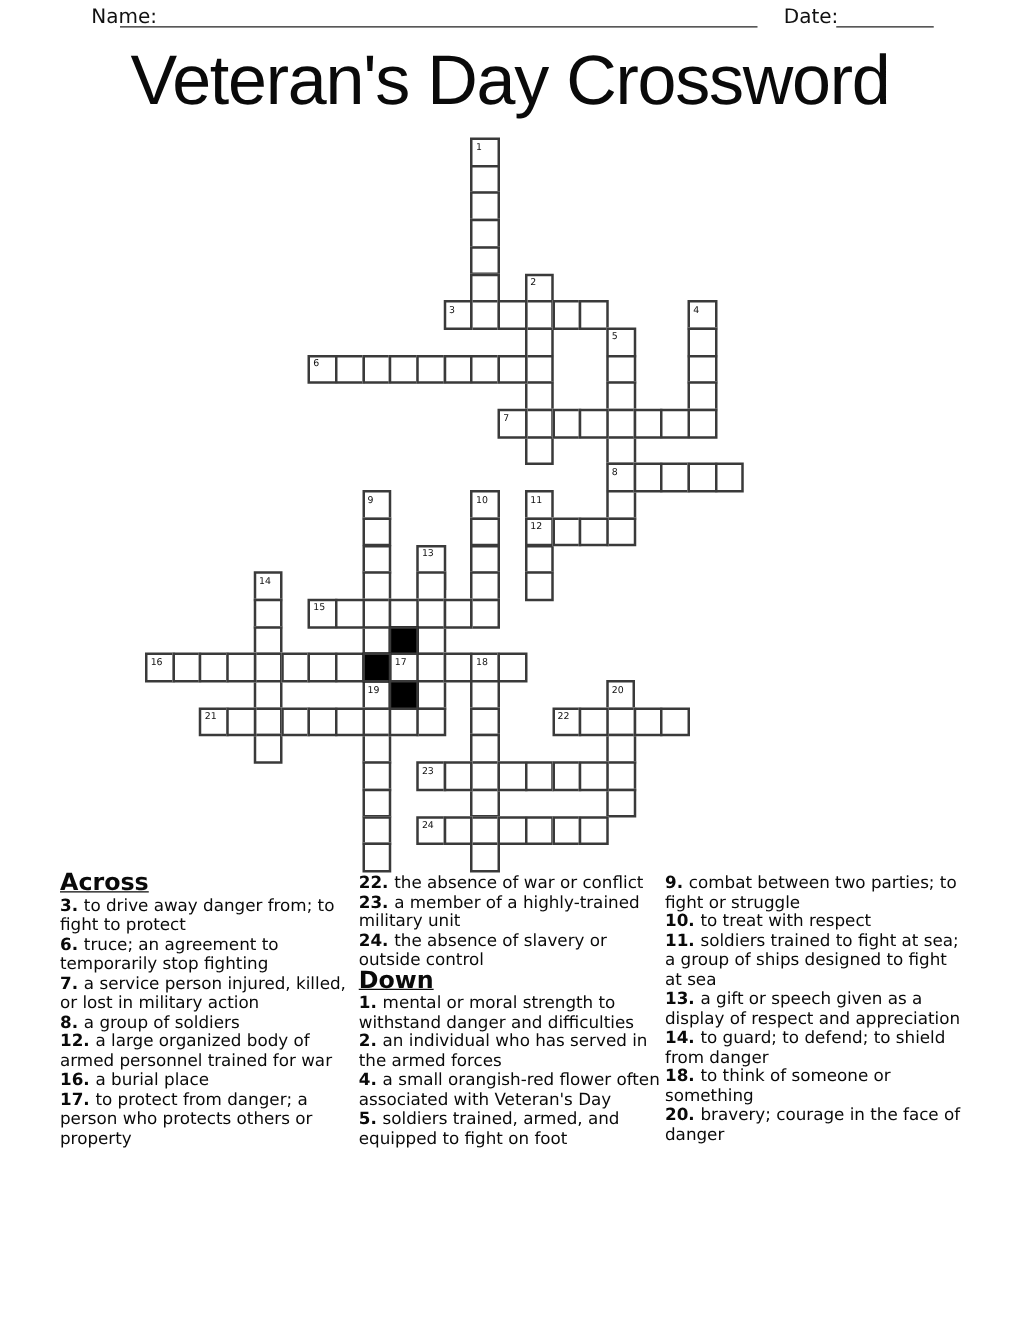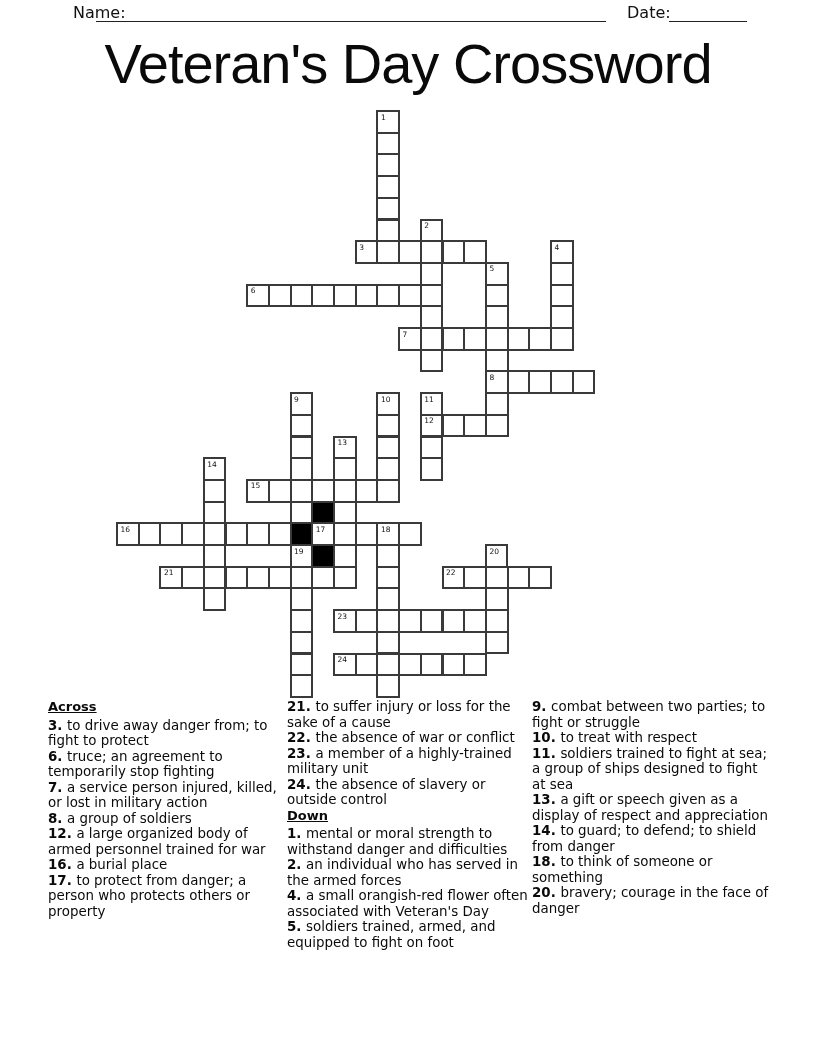--- a/index.html
+++ b/index.html
@@ -23,21 +23,21 @@
   .cell{position:absolute;box-sizing:border-box;border:2px solid #3a3a3a;background:#fff;}
   .cell.black{background:#000;}
   .cellnum{position:absolute;left:2.5px;top:0.5px;font-size:7.5px;line-height:9px;color:#111;
            font-family:"DejaVu Sans",sans-serif;}
 
   
   .clue-col{position:absolute;top:699px;font-size:13.4px;line-height:15.5px;color:#0a0a0a;}
   .col1{left:48px;width:238px;}
   .col2{left:287px;width:241px;}
   .col3{left:532px;width:240px;}
-  .clue-header{font-weight:bold;font-size:13px;text-decoration:underline;margin:0 0 3px 0;}
+  .clue-header{font-weight:bold;font-size:19px;text-decoration:underline;margin:0 0 3px 0;}
   .clue{margin:0;}
   .clue b{font-weight:bold;}
 </style>
 </head>
 <body>
 
 <div class="page">
 
   <span class="hdr-label name-label">Name:</span>
   <div class="write-line name-line"></div>
@@ -240,21 +240,20 @@
       <div class="clue-header">Across</div>
       <div class="clue"><b>3. </b>to drive away danger from; to fight to protect</div>
       <div class="clue"><b>6. </b>truce; an agreement to temporarily stop fighting</div>
       <div class="clue"><b>7. </b>a service person injured, killed, or lost in military action</div>
       <div class="clue"><b>8. </b>a group of soldiers</div>
       <div class="clue"><b>12. </b>a large organized body of armed personnel trained for war</div>
       <div class="clue"><b>16. </b>a burial place</div>
       <div class="clue"><b>17. </b>to protect from danger; a person who protects others or property</div>
     </div>
   <div class="clue-col col2" id="clue-col-2">
-      <div class="clue"><b>21. </b>to suffer injury or loss for the sake of a cause</div>
       <div class="clue"><b>22. </b>the absence of war or conflict</div>
       <div class="clue"><b>23. </b>a member of a highly-trained military unit</div>
       <div class="clue"><b>24. </b>the absence of slavery or outside control</div>
       <div class="clue-header">Down</div>
       <div class="clue"><b>1. </b>mental or moral strength to withstand danger and difficulties</div>
       <div class="clue"><b>2. </b>an individual who has served in the armed forces</div>
       <div class="clue"><b>4. </b>a small orangish-red flower often associated with Veteran's Day</div>
       <div class="clue"><b>5. </b>soldiers trained, armed, and equipped to fight on foot</div>
     </div>
   <div class="clue-col col3" id="clue-col-3">

